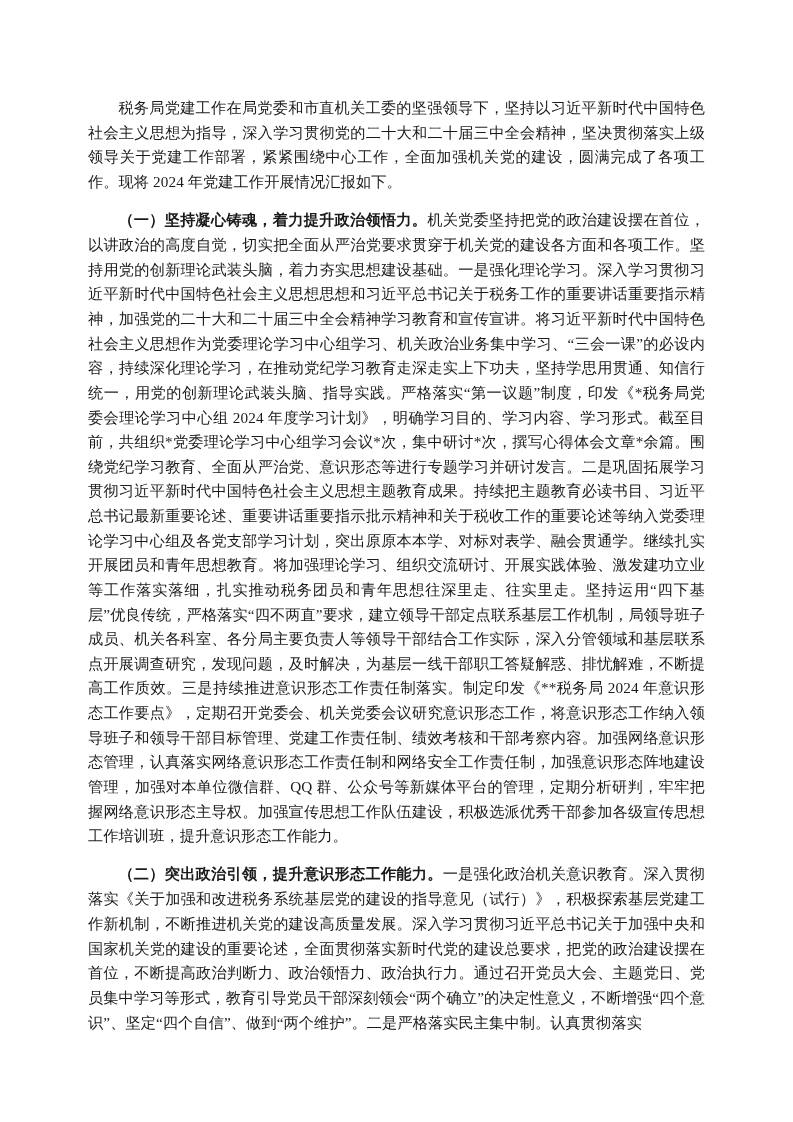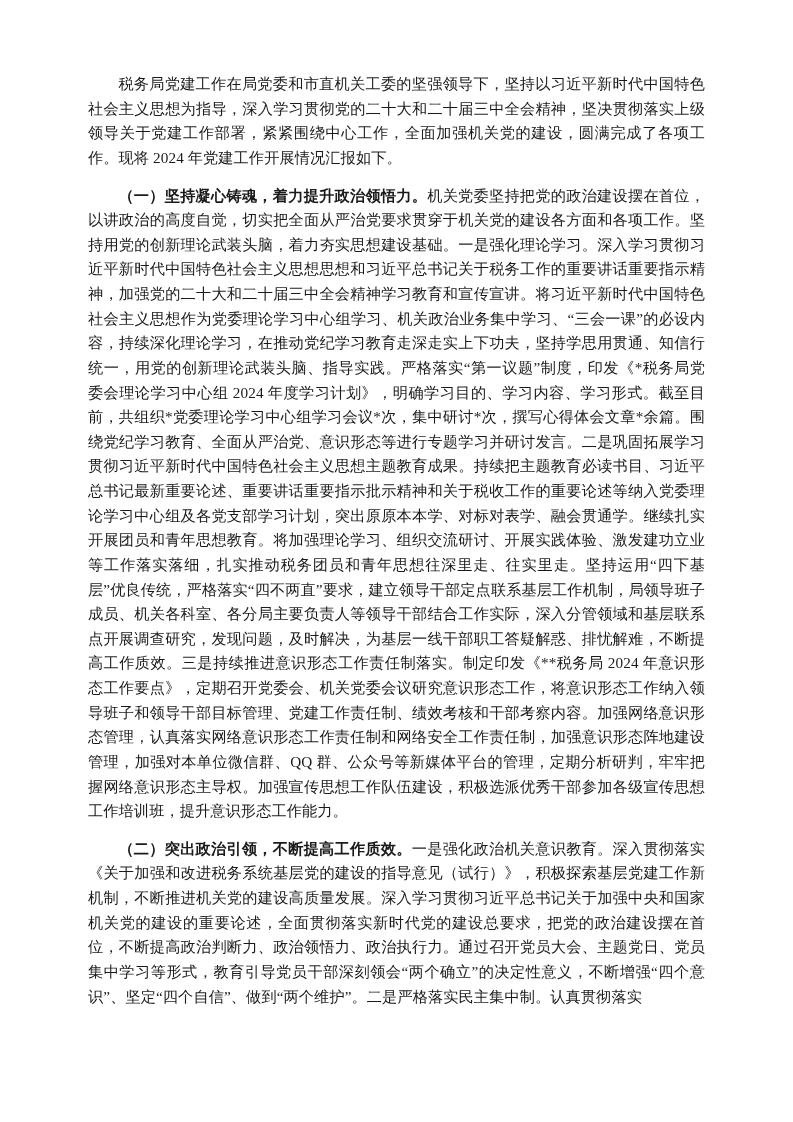--- a/index.html
+++ b/index.html
@@ -10,21 +10,21 @@
   body {
     width: 793px;
     height: 1122px;
     font-family: "Liberation Serif", "DejaVu Serif", serif;
     color: #1a1a1a;
   }
   .page {
     box-sizing: border-box;
     width: 793px;
     height: 1122px;
-    padding: 72px 88px 60px 88px;
+    padding: 96px 88px 60px 88px;
     background: #ffffff;
   }
   .doc-body {
     font-size: 15.2px;
     line-height: 1.62;
     text-align: justify;
     text-justify: inter-ideograph;
     letter-spacing: 0.1px;
   }
   p {
@@ -37,29 +37,30 @@
     text-indent: 2em;
   }
   .para {
     margin-bottom: 0;
   }
   .para-spaced {
     margin-top: 13px;
   }
   .bold {
     font-weight: bold;
+    font-family: Liberation Mono, monospace;
   }
 </style>
 </head>
 <body>
 
 <div class="page">
   <div class="doc-body">
 
     <p class="para">税务局党建工作在局党委和市直机关工委的坚强领导下，坚持以习近平新时代中国特色社会主义思想为指导，深入学习贯彻党的二十大和二十届三中全会精神，坚决贯彻落实上级领导关于党建工作部署，紧紧围绕中心工作，全面加强机关党的建设，圆满完成了各项工作。现将 2024 年党建工作开展情况汇报如下。</p>
 
 
     <p class="para para-spaced"><span class="bold">（一）坚持凝心铸魂，着力提升政治领悟力。</span><span>机关党委坚持把党的政治建设摆在首位，以讲政治的高度自觉，切实把全面从严治党要求贯穿于机关党的建设各方面和各项工作。坚持用党的创新理论武装头脑，着力夯实思想建设基础。一是强化理论学习。深入学习贯彻习近平新时代中国特色社会主义思想思想和习近平总书记关于税务工作的重要讲话重要指示精神，加强党的二十大和二十届三中全会精神学习教育和宣传宣讲。将习近平新时代中国特色社会主义思想作为党委理论学习中心组学习、机关政治业务集中学习、“三会一课”的必设内容，持续深化理论学习，在推动党纪学习教育走深走实上下功夫，坚持学思用贯通、知信行统一，用党的创新理论武装头脑、指导实践。严格落实“第一议题”制度，印发《*税务局党委会理论学习中心组 2024 年度学习计划》，明确学习目的、学习内容、学习形式。截至目前，共组织*党委理论学习中心组学习会议*次，集中研讨*次，撰写心得体会文章*余篇。围绕党纪学习教育、全面从严治党、意识形态等进行专题学习并研讨发言。二是巩固拓展学习贯彻习近平新时代中国特色社会主义思想主题教育成果。持续把主题教育必读书目、习近平总书记最新重要论述、重要讲话重要指示批示精神和关于税收工作的重要论述等纳入党委理论学习中心组及各党支部学习计划，突出原原本本学、对标对表学、融会贯通学。继续扎实开展团员和青年思想教育。将加强理论学习、组织交流研讨、开展实践体验、激发建功立业等工作落实落细，扎实推动税务团员和青年思想往深里走、往实里走。坚持运用“四下基层”优良传统，严格落实“四不两直”要求，建立领导干部定点联系基层工作机制，局领导班子成员、机关各科室、各分局主要负责人等领导干部结合工作实际，深入分管领域和基层联系点开展调查研究，发现问题，及时解决，为基层一线干部职工答疑解惑、排忧解难，不断提高工作质效。三是持续推进意识形态工作责任制落实。制定印发《**税务局 2024 年意识形态工作要点》，定期召开党委会、机关党委会议研究意识形态工作，将意识形态工作纳入领导班子和领导干部目标管理、党建工作责任制、绩效考核和干部考察内容。加强网络意识形态管理，认真落实网络意识形态工作责任制和网络安全工作责任制，加强意识形态阵地建设管理，加强对本单位微信群、QQ 群、公众号等新媒体平台的管理，定期分析研判，牢牢把握网络意识形态主导权。加强宣传思想工作队伍建设，积极选派优秀干部参加各级宣传思想工作培训班，提升意识形态工作能力。</span></p>
 
-    <p class="para para-spaced"><span class="bold">（二）突出政治引领，不断提高工作质效。</span><span>一是强化政治机关意识教育。深入贯彻落实《关于加强和改进税务系统基层党的建设的指导意见（试行）》，积极探索基层党建工作新机制，不断推进机关党的建设高质量发展。深入学习贯彻习近平总书记关于加强中央和国家机关党的建设的重要论述，全面贯彻落实新时代党的建设总要求，把党的政治建设摆在首位，不断提高政治判断力、政治领悟力、政治执行力。通过召开党员大会、主题党日、党员集中学习等形式，教育引导党员干部深刻领会“两个确立”的决定性意义，不断增强“四个意识”、坚定“四个自信”、做到“两个维护”。二是严格落实民主集中制。认真贯彻落实</span></p>
+    <p class="para para-spaced"><span class="bold">（二）突出政治引领，提升意识形态工作能力。</span><span>一是强化政治机关意识教育。深入贯彻落实《关于加强和改进税务系统基层党的建设的指导意见（试行）》，积极探索基层党建工作新机制，不断推进机关党的建设高质量发展。深入学习贯彻习近平总书记关于加强中央和国家机关党的建设的重要论述，全面贯彻落实新时代党的建设总要求，把党的政治建设摆在首位，不断提高政治判断力、政治领悟力、政治执行力。通过召开党员大会、主题党日、党员集中学习等形式，教育引导党员干部深刻领会“两个确立”的决定性意义，不断增强“四个意识”、坚定“四个自信”、做到“两个维护”。二是严格落实民主集中制。认真贯彻落实</span></p>
 
   </div>
 </div>
 
 </body></html>

